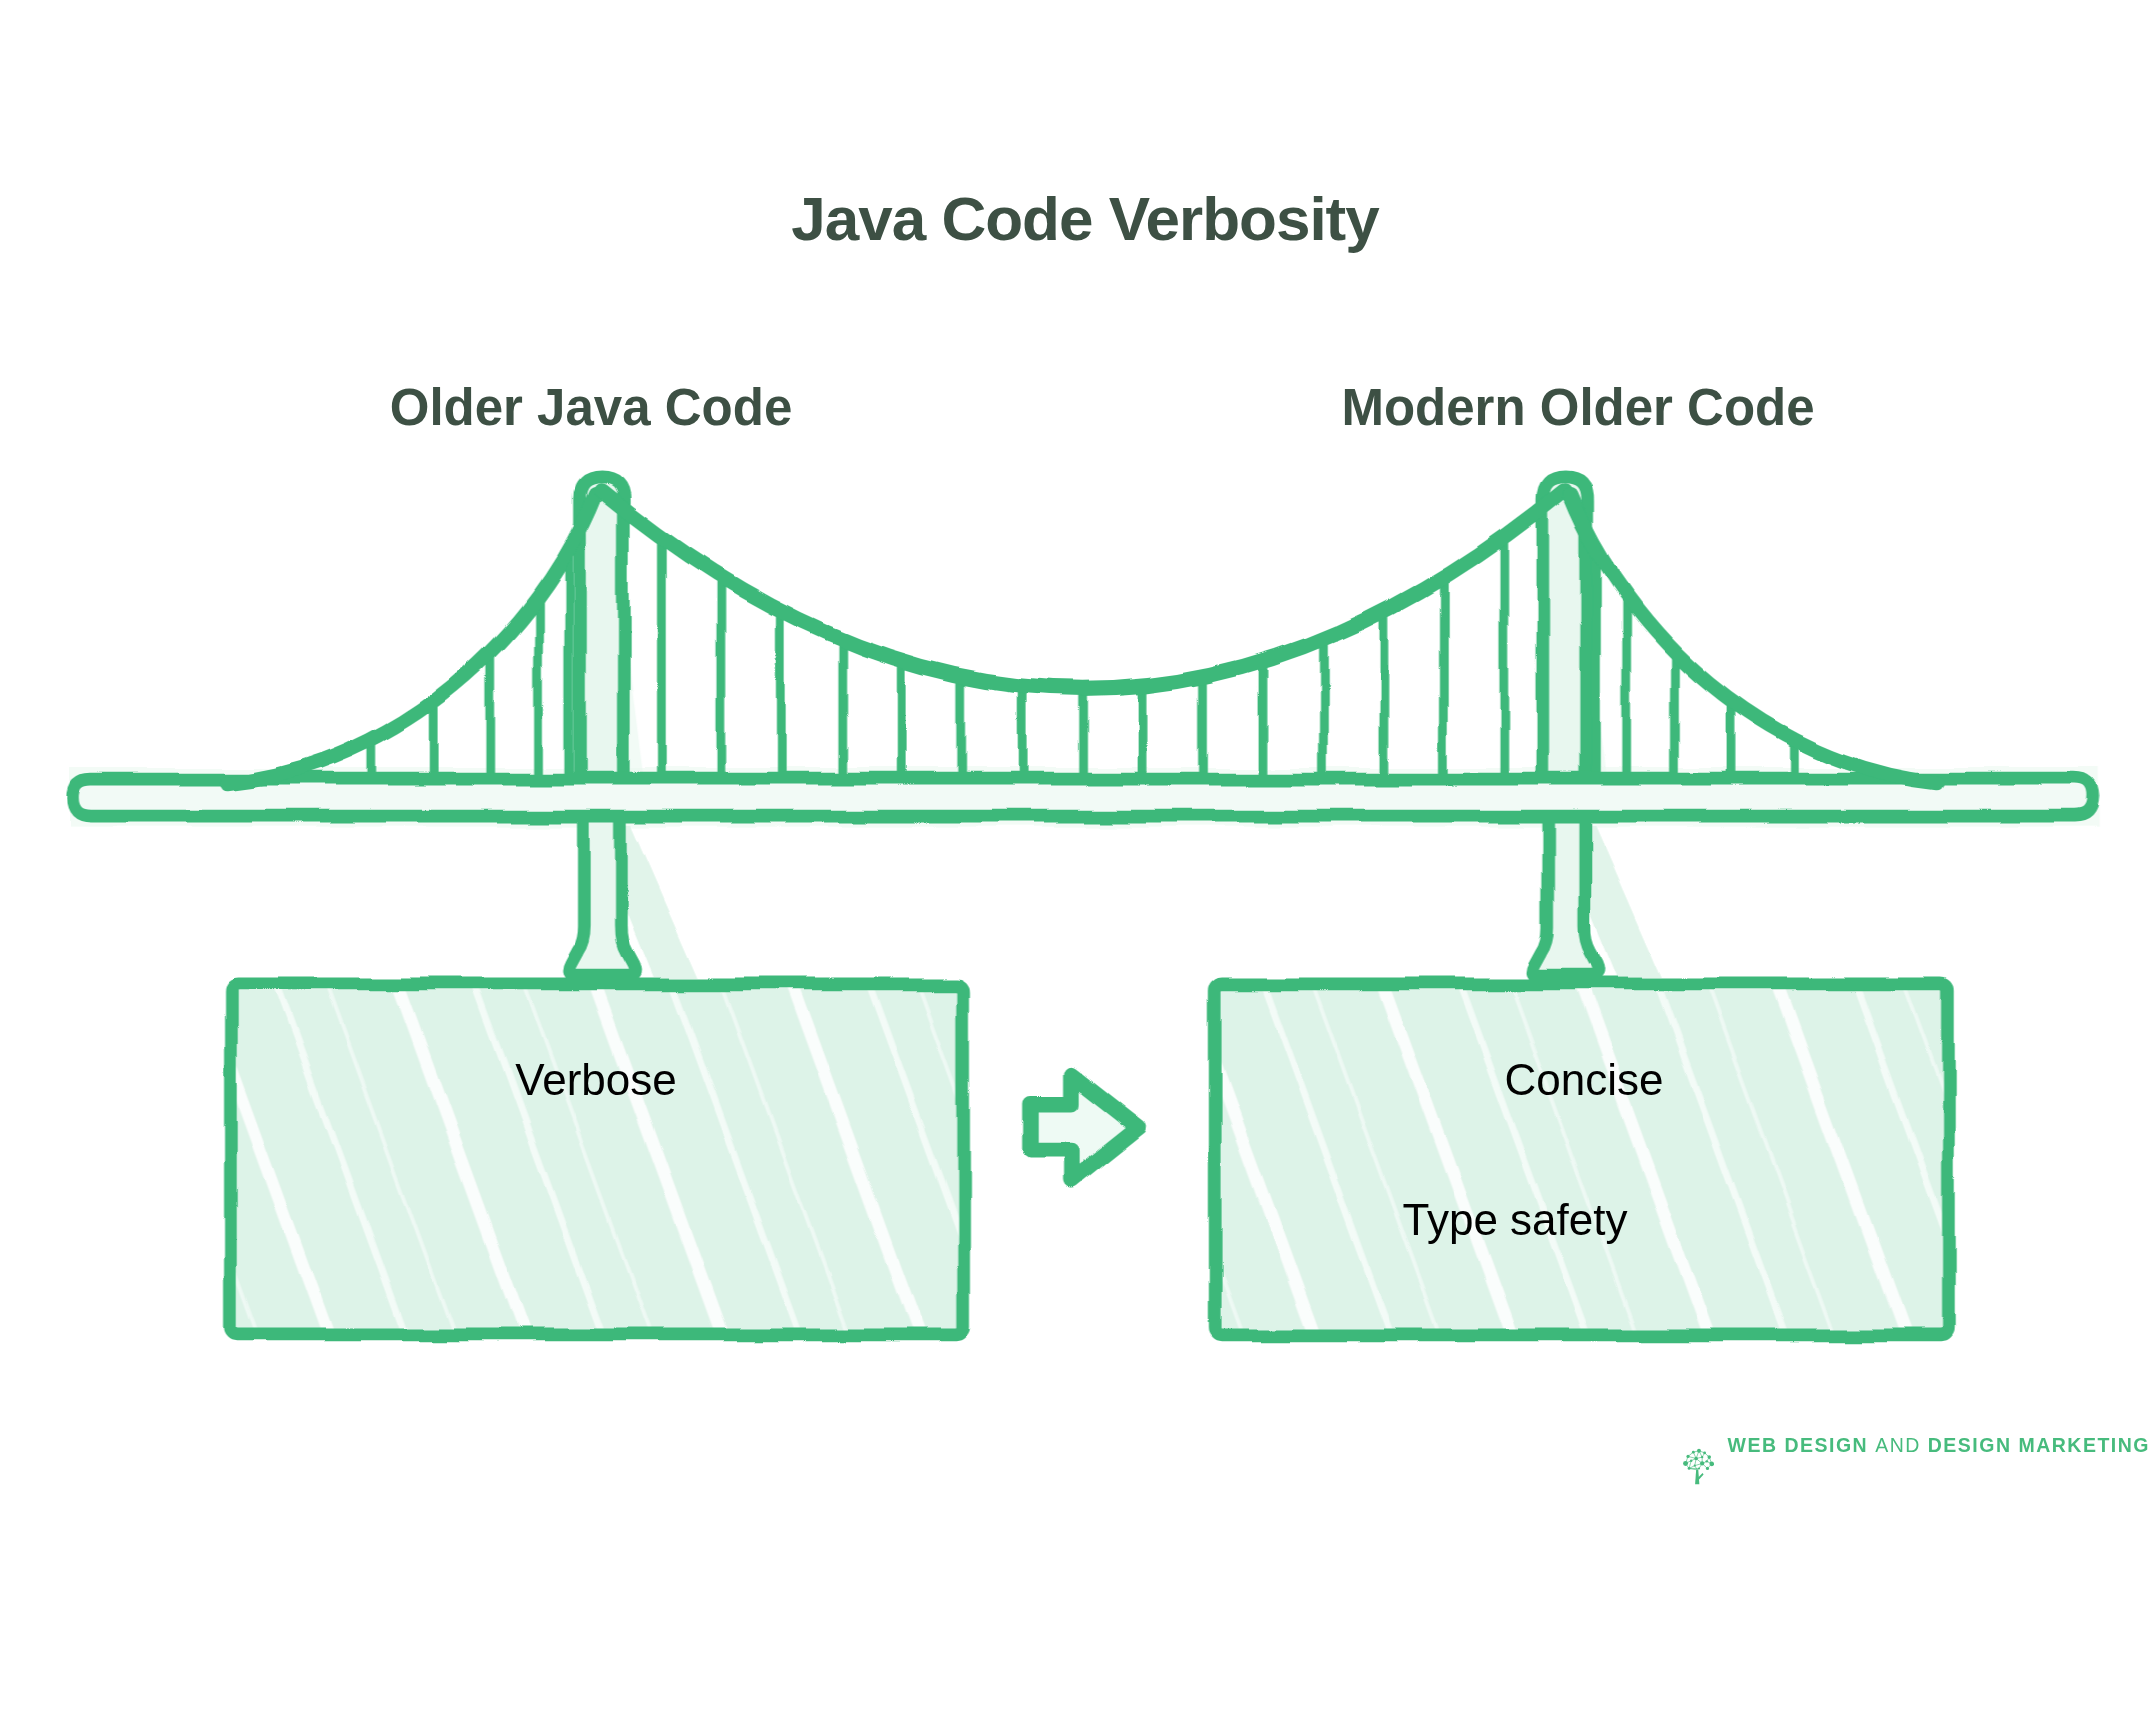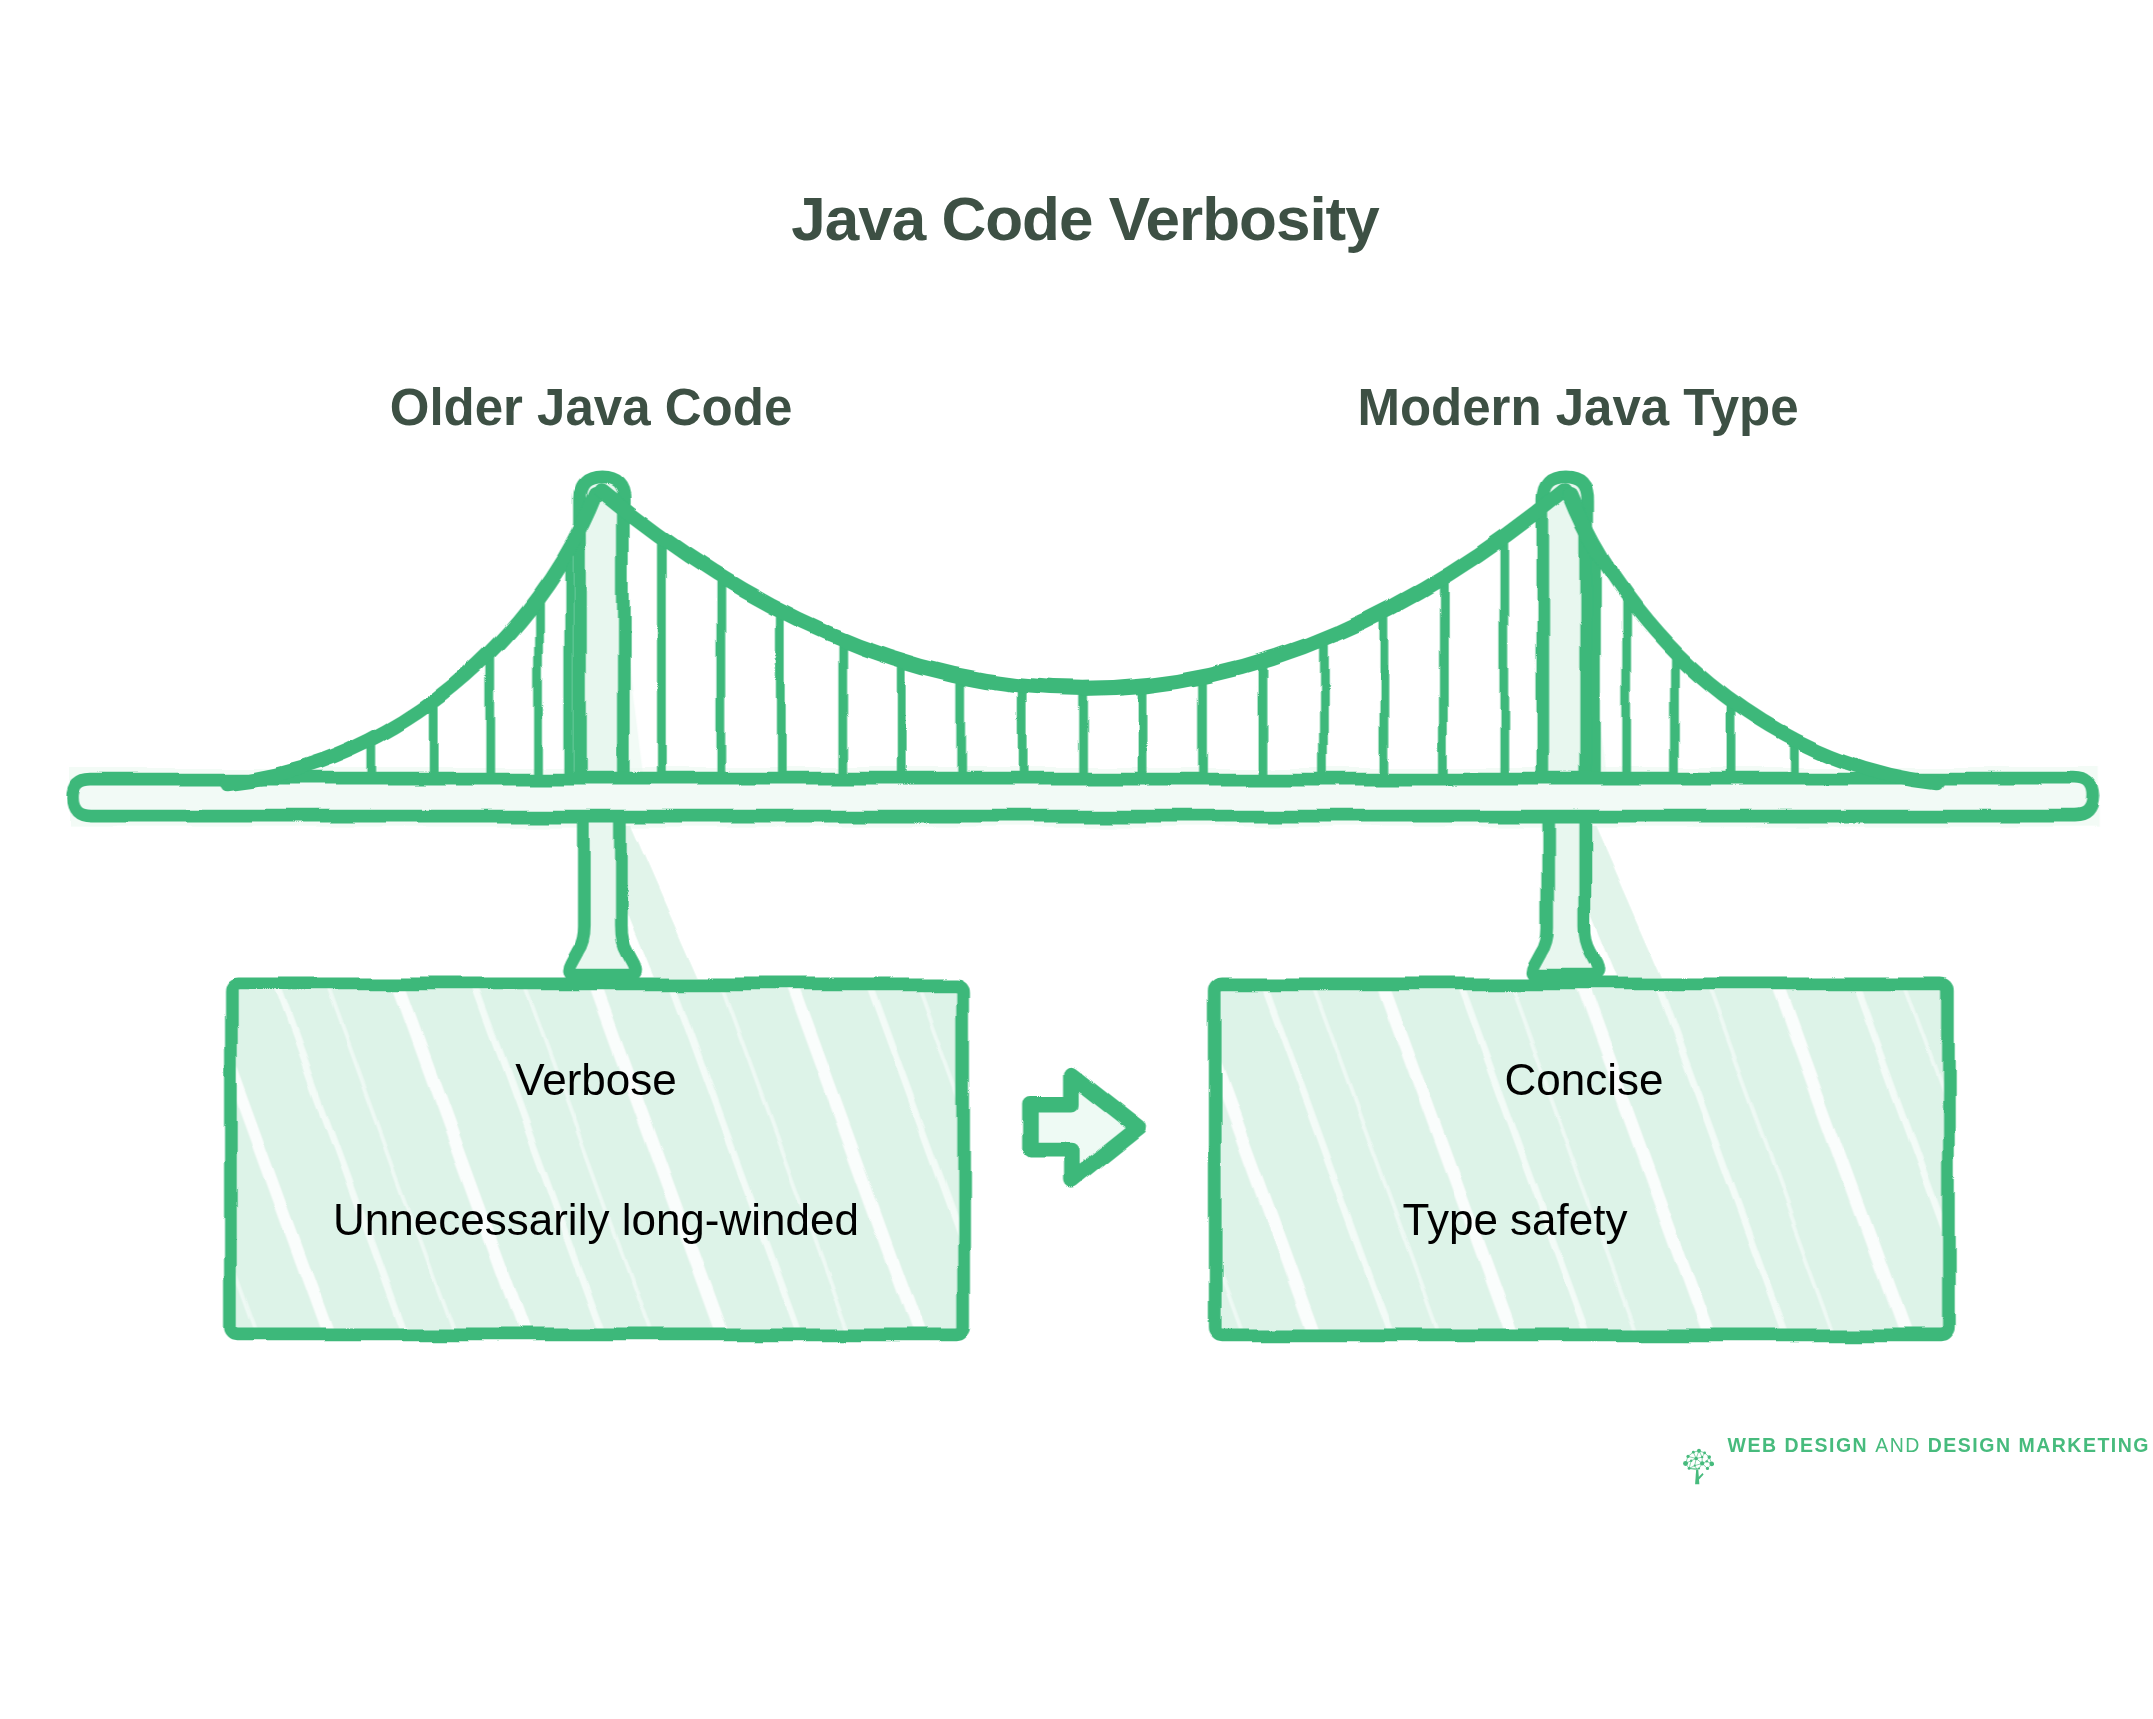--- a/index.html
+++ b/index.html
@@ -125,24 +125,23 @@
 
       <path stroke-width="16" fill="#eefaf4" d="M 1048 1132 L 1091 1132 L 1091 1102 L 1160 1156 L 1091 1211 L 1091 1180 L 1048 1180 Z"></path>
 
       <rect stroke-width="13" fill="url(#slash)" x="228" y="1009" width="752" height="360" rx="7"></rect>
       <rect stroke-width="13" fill="url(#slash)" x="1238" y="1009" width="752" height="360" rx="7"></rect>
     </g>
   </svg>
 
   <h1 class="abs page-title">Java Code Verbosity</h1>
   <div class="abs col-heading left">Older Java Code</div>
-  <div class="abs col-heading right">Modern Java Type</div>
+  <div class="abs col-heading right">Modern Older Code</div>
 
   <div class="abs box-text" style="left:588px;top:1080px;">Verbose</div>
-  <div class="abs box-text" style="left:588px;top:1220px;">Unnecessarily long-winded</div>
   <div class="abs box-text" style="left:1576px;top:1080px;">Concise</div>
   <div class="abs box-text" style="left:1507px;top:1220px;">Type safety</div>
 
   <div class="abs logo">
     <svg width="90" height="105" viewBox="0 0 90 105">
       <g stroke="#47bb7d" stroke-width="1.8" fill="none">
         <path d="M10 44 L17 24 L32 12 L48 8 L64 14 L77 26 L84 45 L72 58"></path>
         <path d="M17 24 L40 30 L32 12 M40 30 L48 8 M40 30 L26 36 L10 44 M26 36 L20 58 L10 44"></path>
         <path d="M40 30 L57 26 L48 8 M57 26 L64 14 M57 26 L57 44 L40 30"></path>
         <path d="M57 44 L70 38 L77 26 M70 38 L84 45 M57 44 L72 58 M57 44 L48 58 L20 58"></path>

